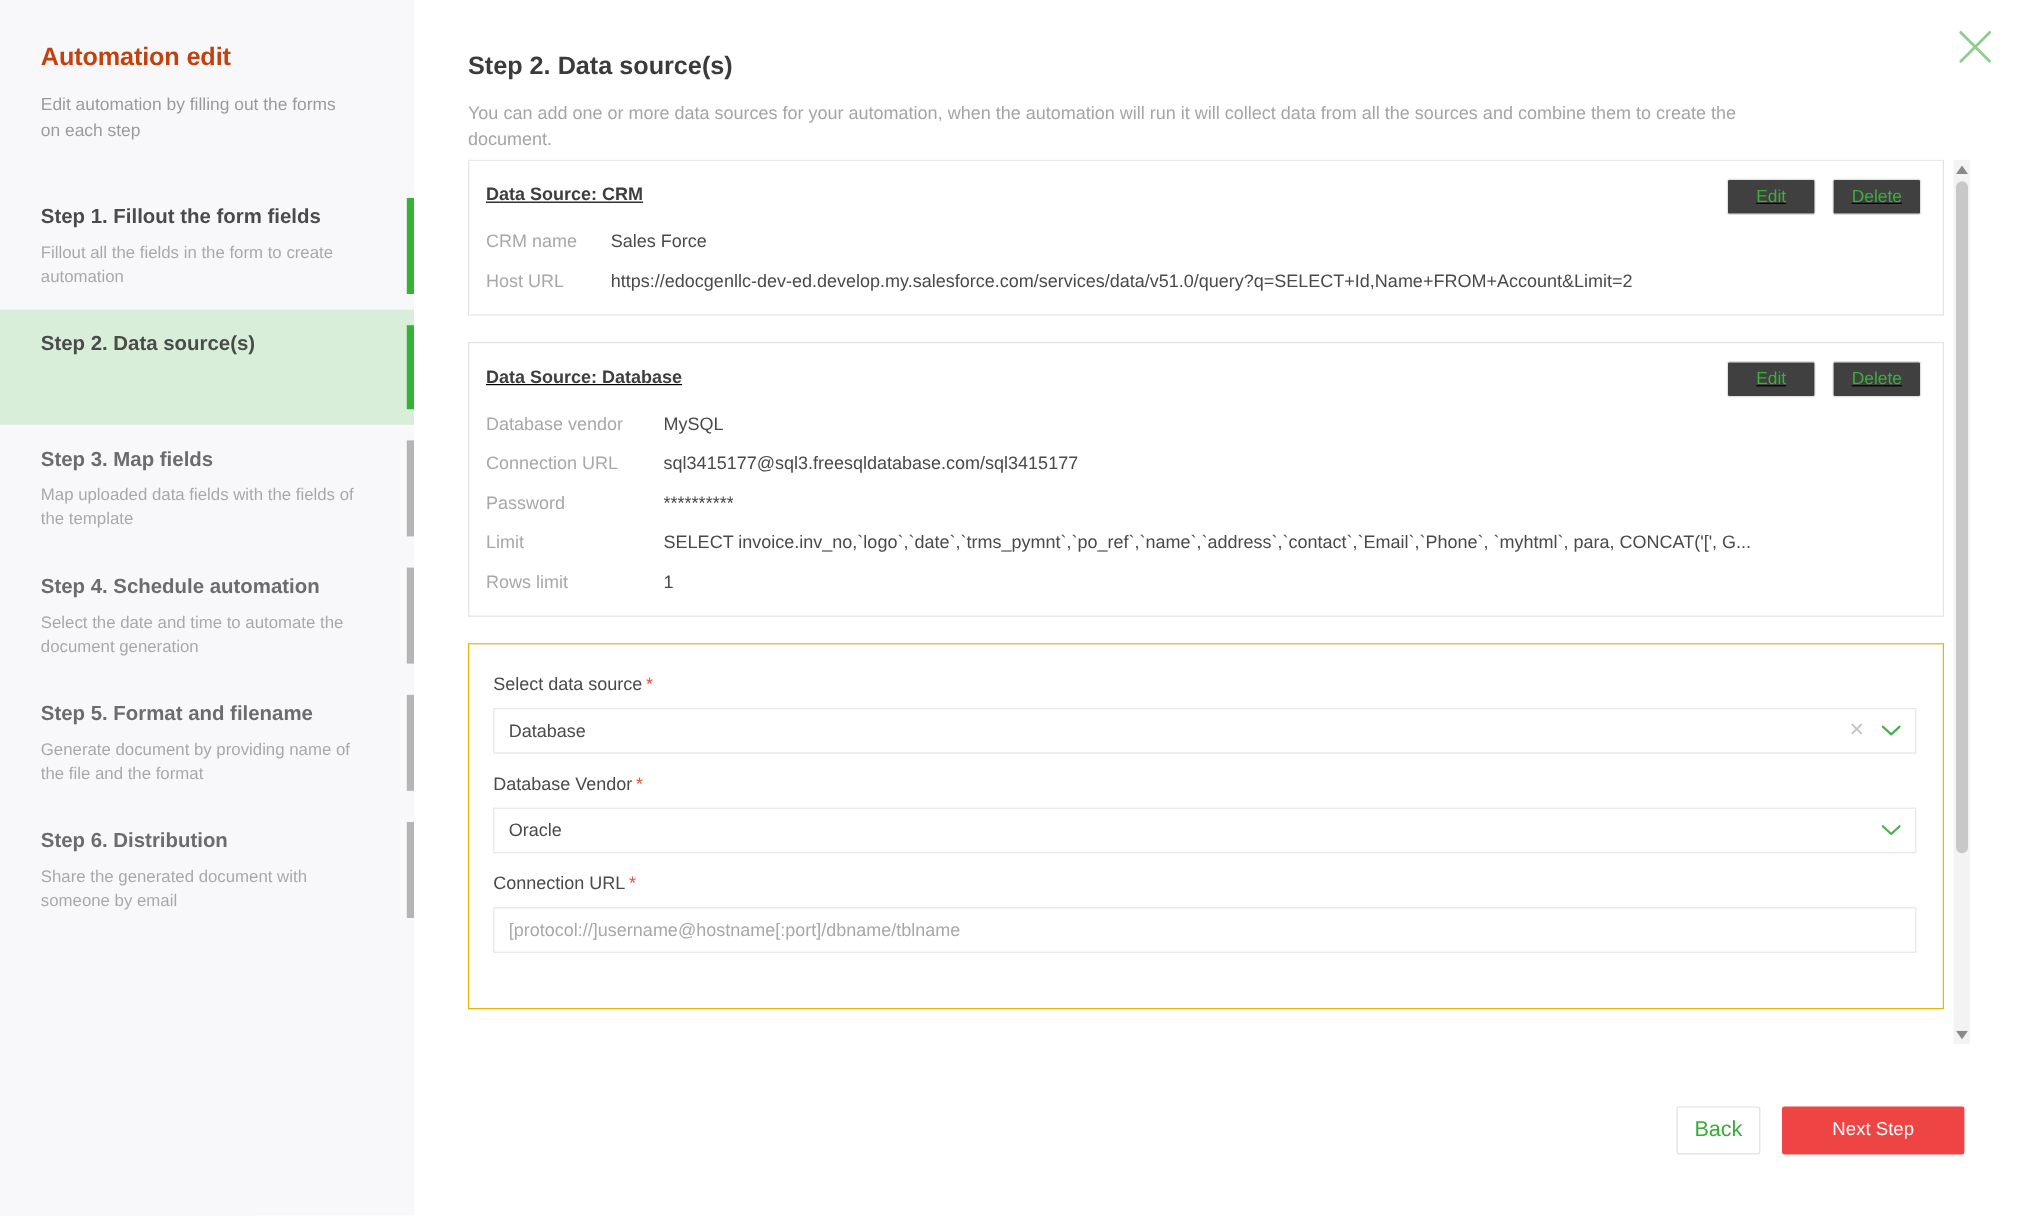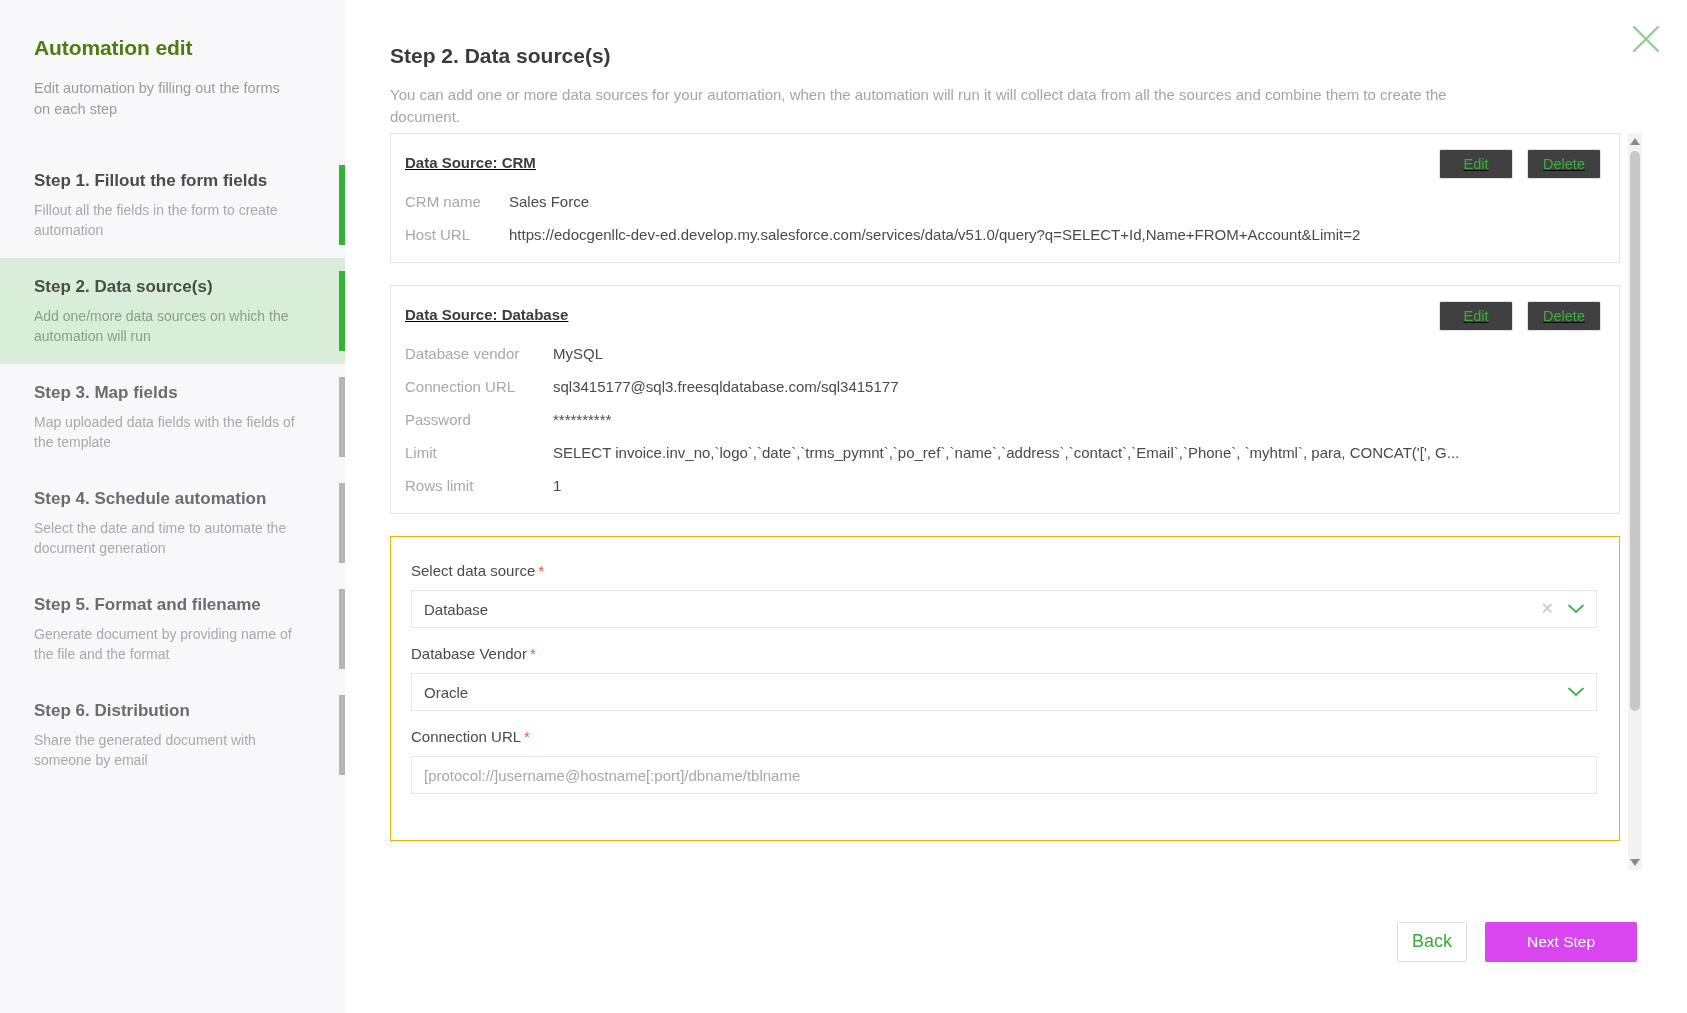--- a/index.html
+++ b/index.html
@@ -27,21 +27,21 @@
     height: 1013px;
     background: #f8f8fb;
     position: relative;
   }
   .sidebar-header {
     padding: 34px 34px 0 34px;
   }
   .sidebar-title {
     font-size: 21px;
     font-weight: bold;
-    color: #4d7c0f;
+    color: #c2410c;
     line-height: 28px;
     margin: 0 0 16px 0;
     letter-spacing: -0.1px;
   }
   .sidebar-subtitle {
     font-size: 14.5px;
     color: #9b9b9b;
     line-height: 21px;
     margin: 0;
     max-width: 262px;
@@ -300,21 +300,21 @@
     color: #38ab38;
     font-size: 18px;
     font-family: "Liberation Sans", sans-serif;
     border-radius: 2px;
     cursor: pointer;
   }
   .btn-next {
     min-width: 152px;
     height: 40px;
     border: none;
-    background: #d946ef;
+    background: #ef4444;
     color: #ffffff;
     font-size: 15.5px;
     font-family: "Liberation Sans", sans-serif;
     border-radius: 2px;
     cursor: pointer;
   }
 </style>
 </head>
 <body>
 
@@ -330,21 +330,20 @@
 
       <div class="step done">
         <div class="step-bar"></div>
         <div class="step-title">Step 1. Fillout the form fields</div>
         <div class="step-desc">Fillout all the fields in the form to create automation</div>
       </div>
 
       <div class="step active">
         <div class="step-bar"></div>
         <div class="step-title">Step 2. Data source(s)</div>
-        <div class="step-desc">Add one/more data sources on which the automation will run</div>
       </div>
 
       <div class="step muted">
         <div class="step-bar"></div>
         <div class="step-title">Step 3. Map fields</div>
         <div class="step-desc">Map uploaded data fields with the fields of the template</div>
       </div>
 
       <div class="step muted">
         <div class="step-bar"></div>

